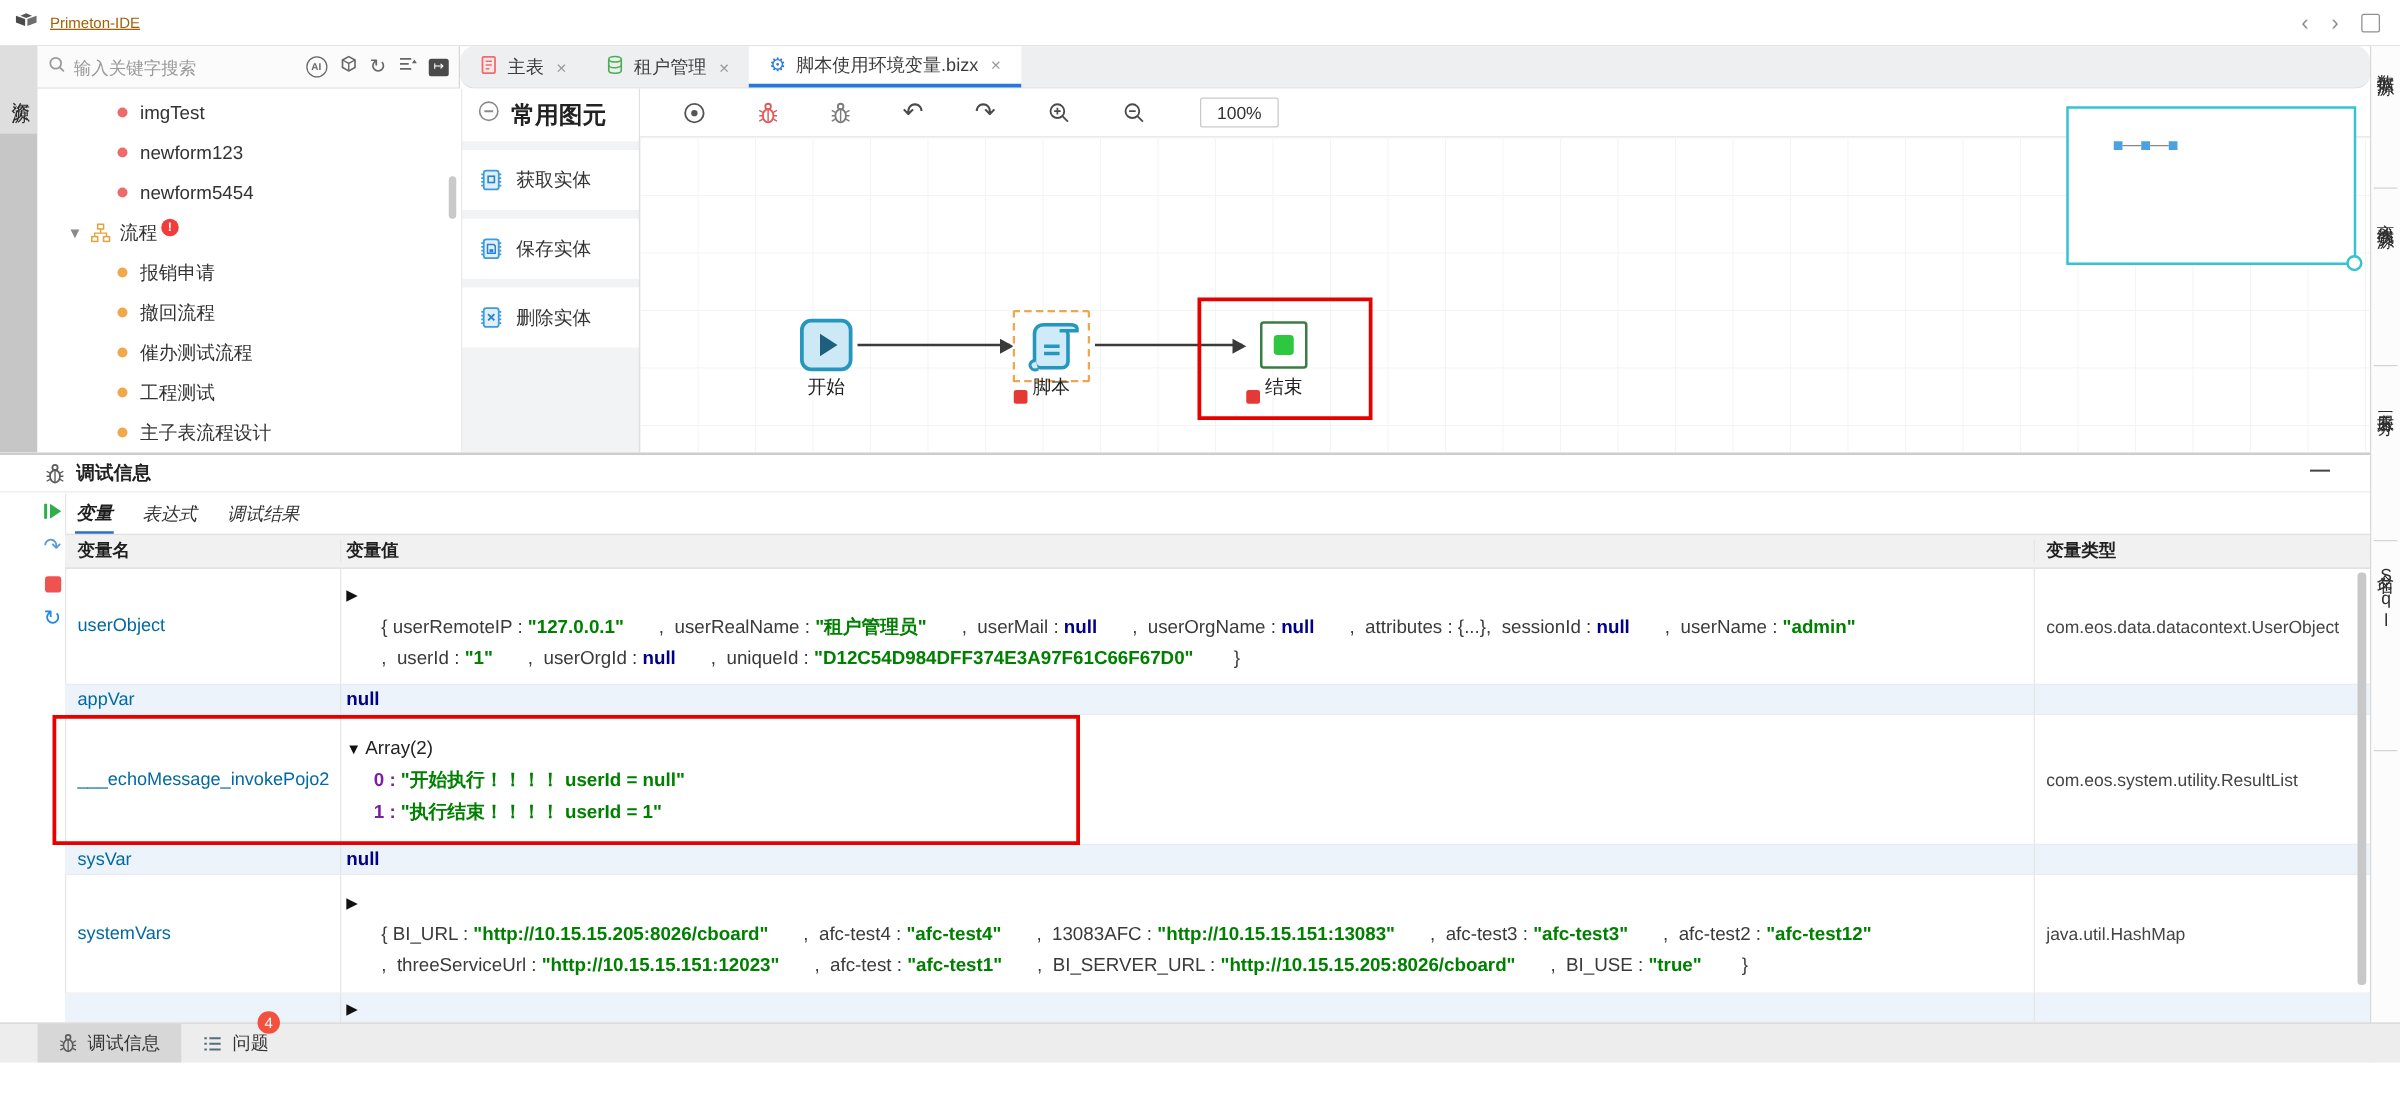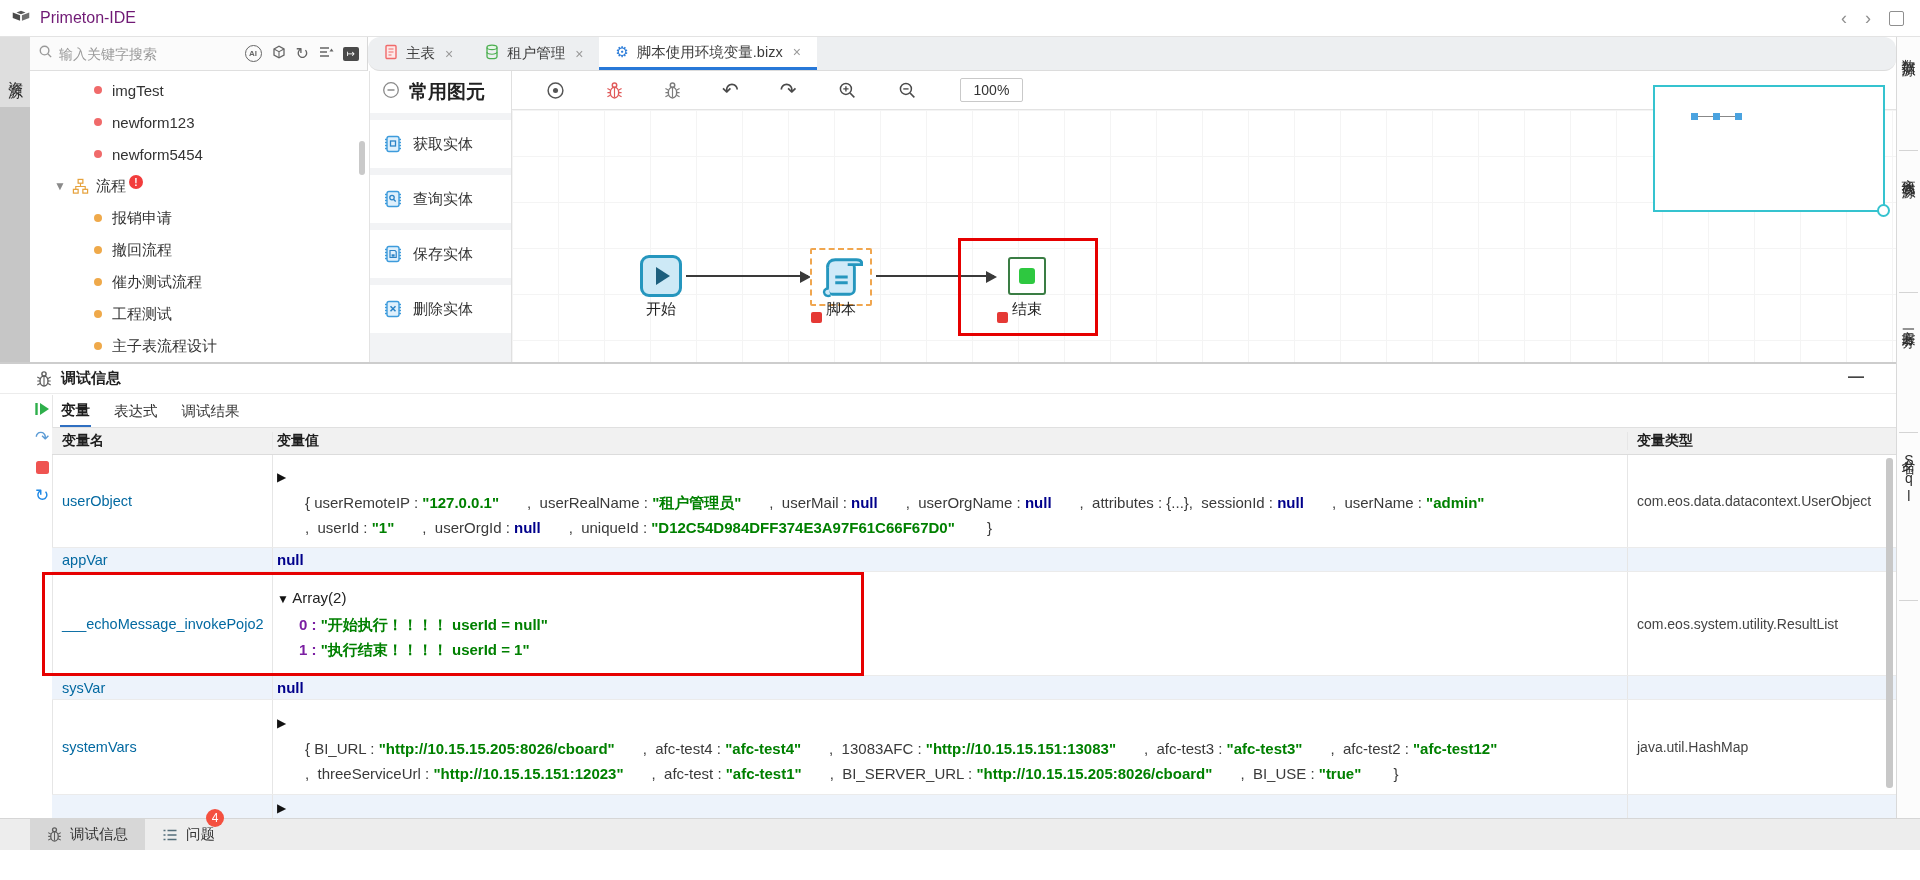--- a/index.html
+++ b/index.html
@@ -4,21 +4,21 @@
 <style>
   * { box-sizing: border-box; margin: 0; padding: 0; }
   html,body { width:1920px; height:880px; overflow:hidden; }
   body { font-family:"Liberation Sans","DejaVu Sans",sans-serif; background:#fff; color:#333; }
   #app { position:relative; width:1920px; height:880px; background:#fff; }
 
   
   #titlebar { position:absolute; left:0; top:0; width:1920px; height:37px; background:#fff;
               border-bottom:1px solid #e3e3e3; display:flex; align-items:center; }
   .logo { margin-left:10px; display:flex; }
-  .apptitle { margin-left:8px; font-size:16px; color:#701a75; }
+  .apptitle { margin-left:8px; font-size:12px; color:#a16207;text-decoration:underline; }
   .tb-right { margin-left:auto; margin-right:16px; display:flex; gap:18px; align-items:center; color:#8f8f8f; font-size:18px; }
   .tb-right .sq { width:15px; height:15px; border:1.6px solid #8f8f8f; border-radius:2px; }
 
   
   #leftrail { position:absolute; left:0; top:37px; width:30px; height:325px; background:#c6c6c6; }
   .railtab { width:30px; height:70px; background:#dedede; display:flex; align-items:center; justify-content:center; }
   .vtext { writing-mode:vertical-rl; text-orientation:upright; font-size:15px; color:#2d2d2d; letter-spacing:3px; }
 
   
   #searchrow { position:absolute; left:30px; top:37px; width:338px; height:34px; background:#fbfbfb;
@@ -96,21 +96,21 @@
   .rgroup { position:absolute; left:0; width:100%; display:flex; justify-content:center; }
   .rgroup .vtext { font-size:14px; letter-spacing:2px; line-height:1.2; }
   .rdiv { position:absolute; left:2px; right:2px; height:1px; background:#d4d4d4; }
 
   
   #debugpanel { position:absolute; left:0; top:362px; width:1896px; height:456px; background:#fff; border-top:2px solid #cdcdcd; }
   .dbg-h { height:30px; display:flex; align-items:center; gap:9px; padding-left:36px; border-bottom:1px solid #ececec;
            font-size:15px; font-weight:bold; color:#222; }
   .dbg-min { position:absolute; right:32px; top:4px; font-size:16px; color:#444; font-weight:bold; }
   .dbg-tabsrow { position:absolute; left:52px; top:31px; right:0; height:33px; border-bottom:1px solid #e0e0e0; }
-  .dbg-tabs { position:absolute; left:8px; top:0; height:33px; display:flex; gap:22px; align-items:center; font-size:14.5px; color:#333; }
+  .dbg-tabs { position:absolute; left:8px; top:0; height:33px; display:flex; gap:22px; align-items:center; font-size:14.5px; color:#333;font-style:italic; }
   .dtabitem { padding:5px 1px; }
   .dtabitem.active { font-weight:bold; border-bottom:2px solid #2f6fc1; color:#1e1e1e; }
   .gutter-icon { position:absolute; left:33px; width:18px; height:18px; display:flex; align-items:center; justify-content:center; }
   .gutterline { position:absolute; left:52px; top:31px; bottom:0; width:1px; background:#e6e6e6; }
   #vartable { position:absolute; left:52px; top:64px; right:0; bottom:0; }
   .thead { height:27px; display:flex; background:#f1f1f1; border-bottom:1px solid #dcdcdc; font-weight:bold;
            font-size:14px; color:#1f1f1f; align-items:center; }
   .c-name { width:220px; padding-left:10px; }
   .c-val  { width:1356px; padding-left:4px; border-left:1px solid #e6e6e6; border-right:1px solid #e6e6e6; }
   .c-type { flex:1; padding-left:9px; }
@@ -286,29 +286,20 @@
       </span>
       <span>常用图元</span>
     </div>
     <div class="pal-i">
       <svg width="22" height="22" viewBox="0 0 22 22">
           <rect x="5" y="3.5" width="12" height="15" rx="2" fill="#dff0fc" stroke="#3d9bdc" stroke-width="1.4"></rect>
           <path d="M3 6.5h2M3 9.5h2M3 12.5h2M3 15.5h2M17 6.5h2M17 9.5h2M17 12.5h2M17 15.5h2" stroke="#3d9bdc" stroke-width="1.3"></path>
           <rect x="8.5" y="8" width="5" height="5" fill="none" stroke="#2b83c6" stroke-width="1.3"></rect>
         </svg>
       <span>获取实体</span>
-    </div>
-    <div class="pal-i">
-      <svg width="22" height="22" viewBox="0 0 22 22">
-          <rect x="5" y="3.5" width="12" height="15" rx="2" fill="#dff0fc" stroke="#3d9bdc" stroke-width="1.4"></rect>
-          <path d="M3 6.5h2M3 9.5h2M3 12.5h2M3 15.5h2M17 6.5h2M17 9.5h2M17 12.5h2M17 15.5h2" stroke="#3d9bdc" stroke-width="1.3"></path>
-          <circle cx="10" cy="9.6" r="2.2" fill="none" stroke="#2b83c6" stroke-width="1.3"></circle>
-          <path d="M11.7 11.5l2 2" stroke="#2b83c6" stroke-width="1.3"></path>
-        </svg>
-      <span>查询实体</span>
     </div>
     <div class="pal-i">
       <svg width="22" height="22" viewBox="0 0 22 22">
           <rect x="5" y="3.5" width="12" height="15" rx="2" fill="#dff0fc" stroke="#3d9bdc" stroke-width="1.4"></rect>
           <path d="M3 6.5h2M3 9.5h2M3 12.5h2M3 15.5h2M17 6.5h2M17 9.5h2M17 12.5h2M17 15.5h2" stroke="#3d9bdc" stroke-width="1.3"></path>
           <path d="M8 7.5h5l1.2 1.2V14.5H8z" fill="none" stroke="#2b83c6" stroke-width="1.2"></path>
           <rect x="9.6" y="11.3" width="3" height="2.4" fill="#2b83c6"></rect>
         </svg>
       <span>保存实体</span>
     </div>

